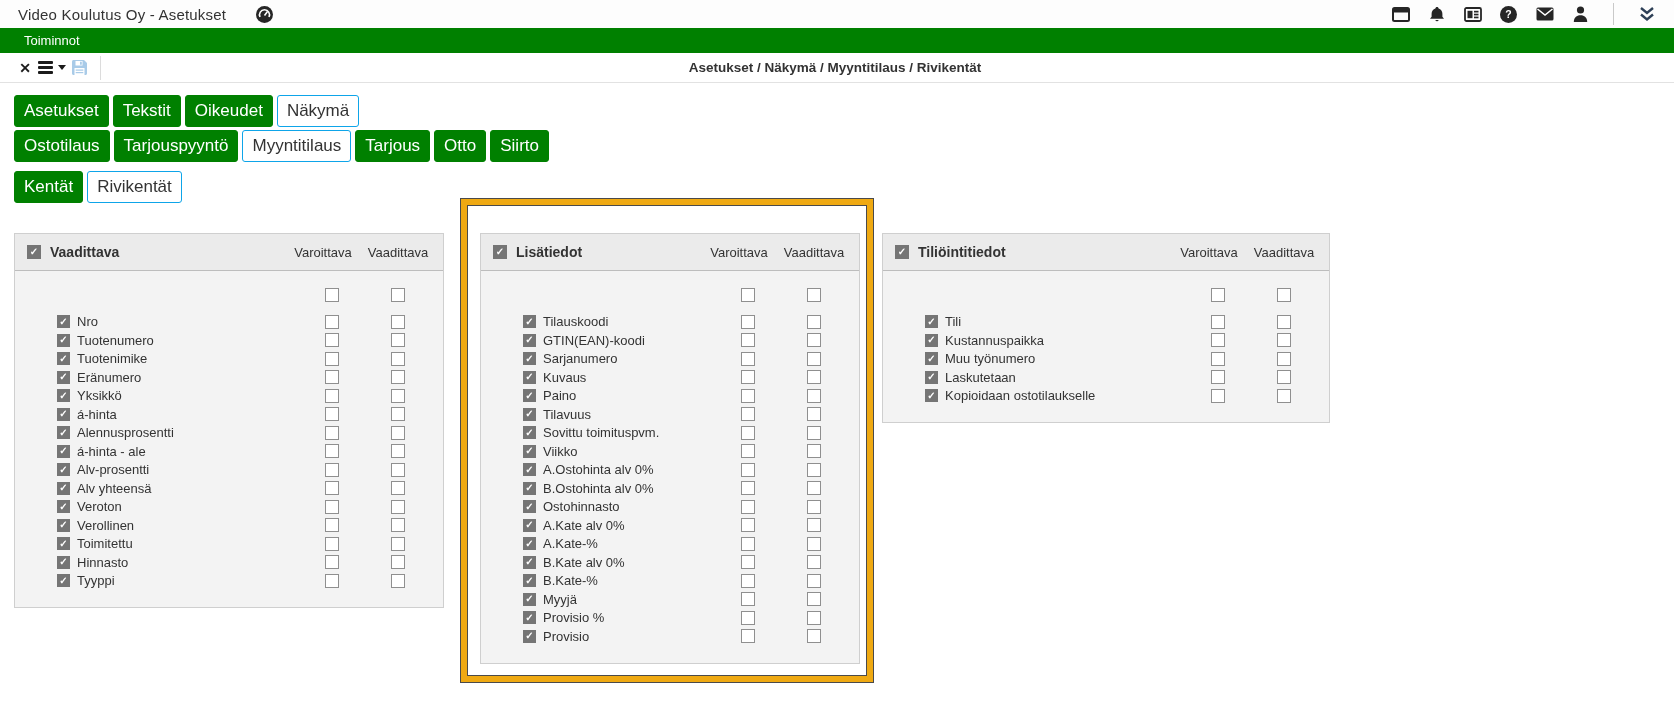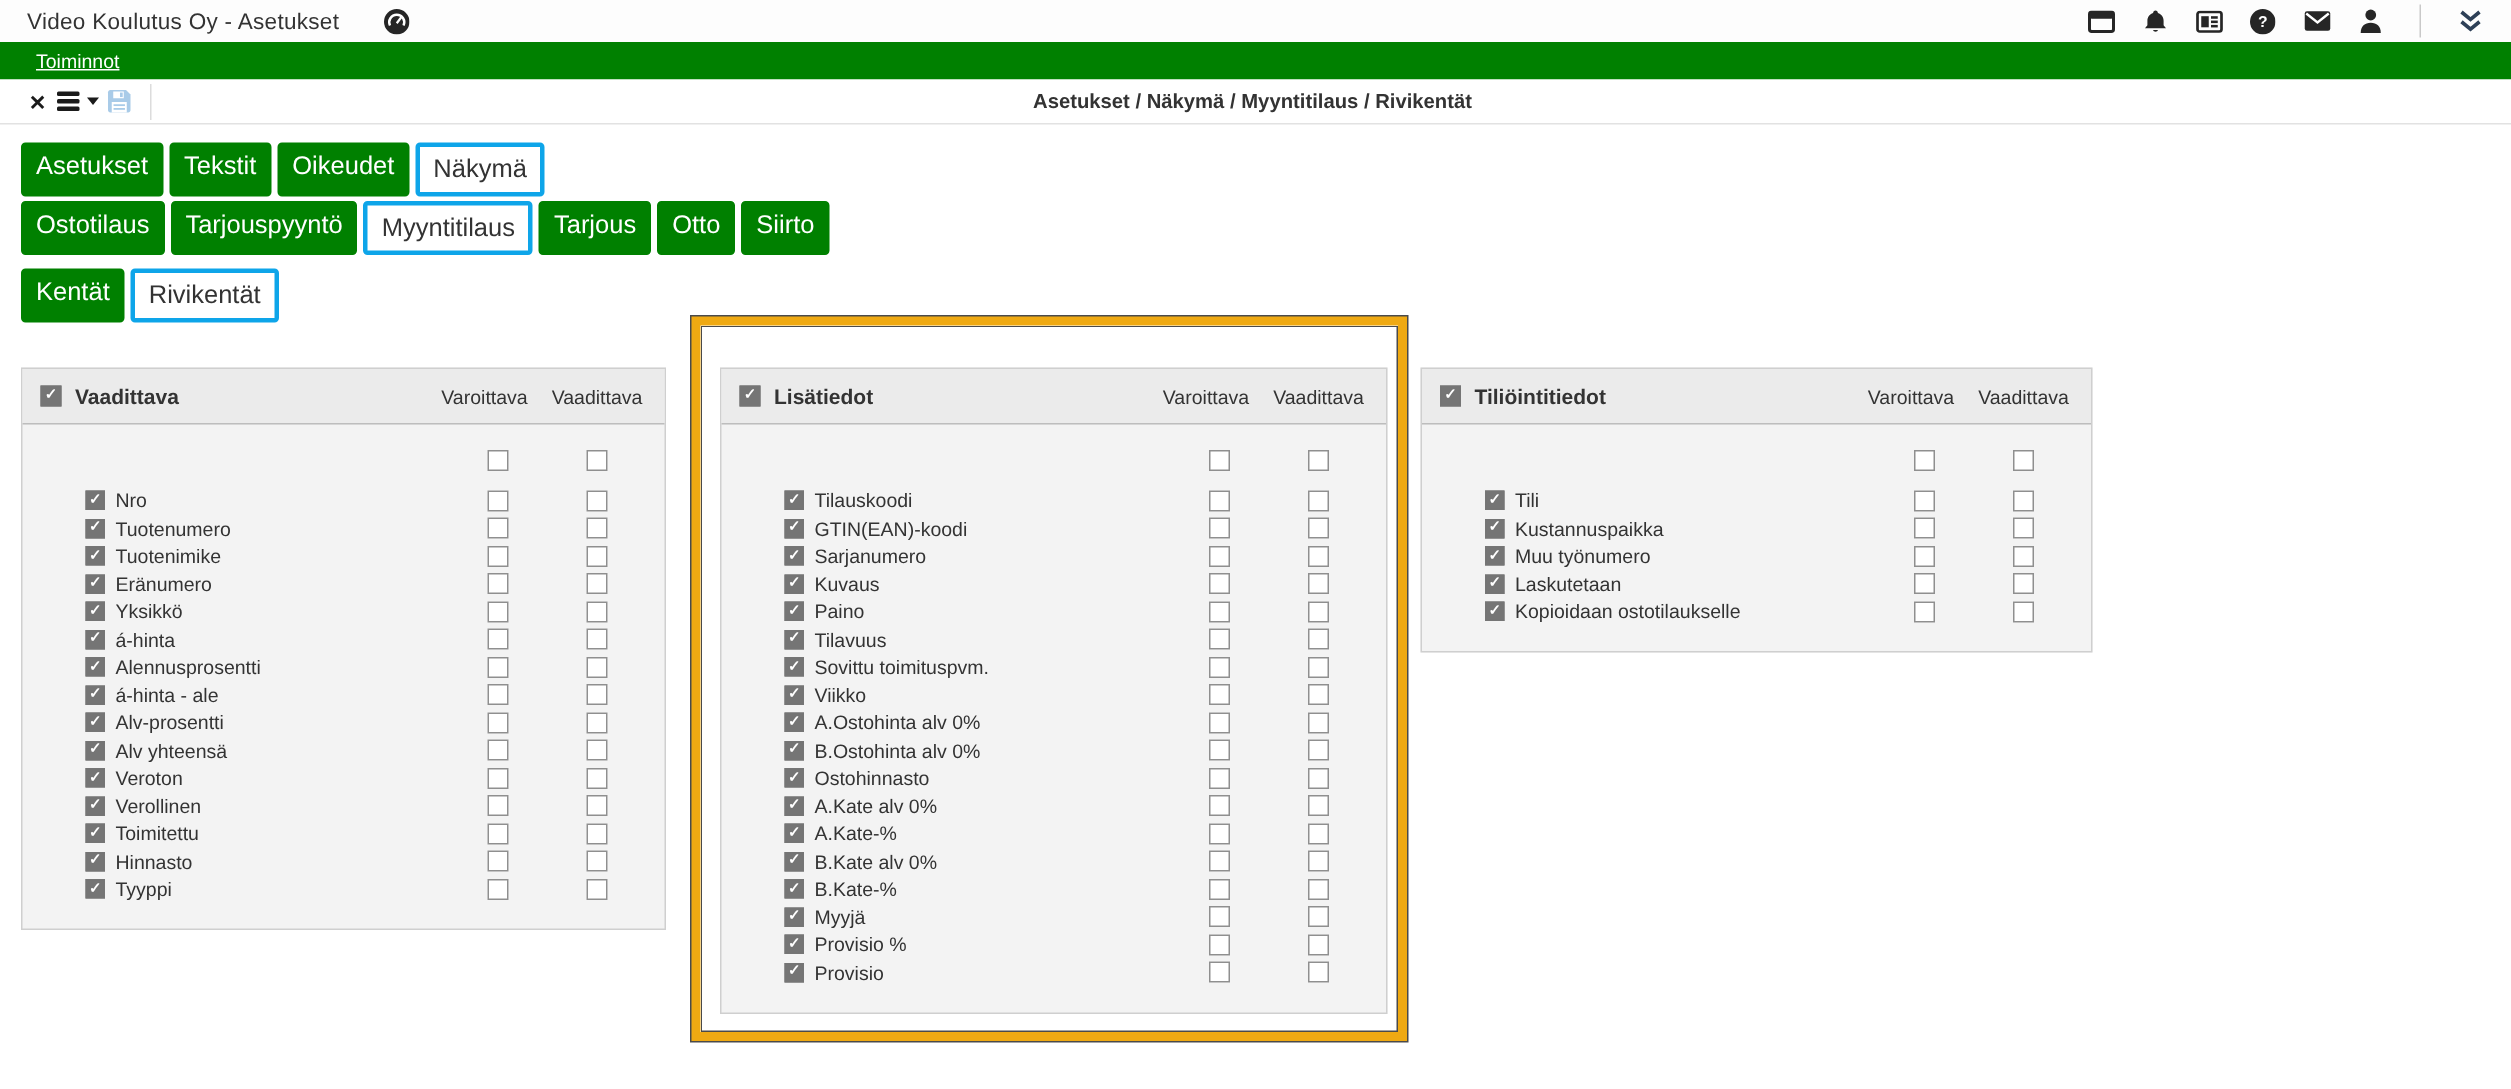--- a/index.html
+++ b/index.html
@@ -12,49 +12,49 @@
   
   .titlebar { height: 28px; display:flex; align-items:center; padding:0 18px; background:#fdfdfd;gap:22px; }
   .title { font-size:15px; color:#333; letter-spacing:.2px; }
   .gauge { margin-left:8px; display:inline-flex; }
   .right-icons { margin-left:auto; display:flex; align-items:center; gap:17px; }
   .ricon { display:inline-flex; align-items:center; justify-content:center; width:19px; height:19px; cursor:pointer; }
   .vsep { width:1px; height:22px; background:#c9c9c9; margin:0 6px; }
 
   
   .menubar { height:25px; background:#008000; color:#fff; display:flex; align-items:center; padding-left:24px; font-size:13px; }
-  .menubar-item { cursor:pointer;text-decoration:underline; }
+  .menubar-item { cursor:pointer; }
 
   
   .toolbar { height:30px; background:#fff; border-bottom:1px solid #e2e2e2; position:relative; display:flex; align-items:center; padding:0 12px; }
   .tbtn { display:inline-flex; align-items:center; justify-content:center; min-width:26px; height:26px; cursor:pointer; }
   .xicon { font-size:14px; font-weight:bold; color:#1b1b1b; }
   .burger { display:flex; align-items:center; gap:5px; }
   .burger-bars { display:flex; flex-direction:column; gap:2.5px; }
   .burger-bars i { display:block; width:15px; height:2.5px; background:#1b1b1b; border-radius:1px; }
   .caret { width:0; height:0; border-left:4px solid transparent; border-right:4px solid transparent; border-top:5px solid #1b1b1b; }
   .tsep { width:1px; height:24px; background:#dcdcdc; margin-left:8px; }
   .breadcrumb { position:absolute; left:0; right:4px; text-align:center; font-size:13.5px; font-weight:bold; color:#333; pointer-events:none; }
 
   
   .tabs-area { padding:12px 0 0 14px; }
   .tab-row { display:flex; margin-bottom:3px; }
   .tab-row.last { margin-top:9px; }
   .tab {
     background:#008000; color:#fff; font-size:17px; padding:5px 9px; margin-right:4px;
     border:1px solid #008000; border-radius:3px; cursor:pointer; white-space:nowrap;
   }
-  .tab.active { background:#fff; color:#333; border:3px solid #0ea5e9; }
+  .tab.active { background:#fff; color:#333; border:1px solid #0ea5e9; }
 
   
   .panels { display:flex; align-items:flex-start; padding:27px 14px 0 14px; overflow:visible; }
   .panel-wrap { position:relative; }
   .panel-wrap:nth-child(1) .panel { width:430px; }
   .panel-wrap:nth-child(2) { margin-left:36px; }
-  .panel-wrap:nth-child(2) .panel { width:445px; }
+  .panel-wrap:nth-child(2) .panel { width:380px; }
   .panel-wrap:nth-child(3) { margin-left:22px; }
   .panel-wrap:nth-child(3) .panel { width:448px; }
 
   .panel { border:1px solid #cfcfcf; background:#f3f3f3; }
   .panel-header {
     display:flex; align-items:center; gap:9px; padding:10px 12px;
     background:#ebebeb; border-bottom:1px solid #bdbdbd;
   }
   .panel-title { font-size:14px; font-weight:bold; flex:1; }
   .col-head { width:66px; text-align:center; font-size:13px; color:#333; }

